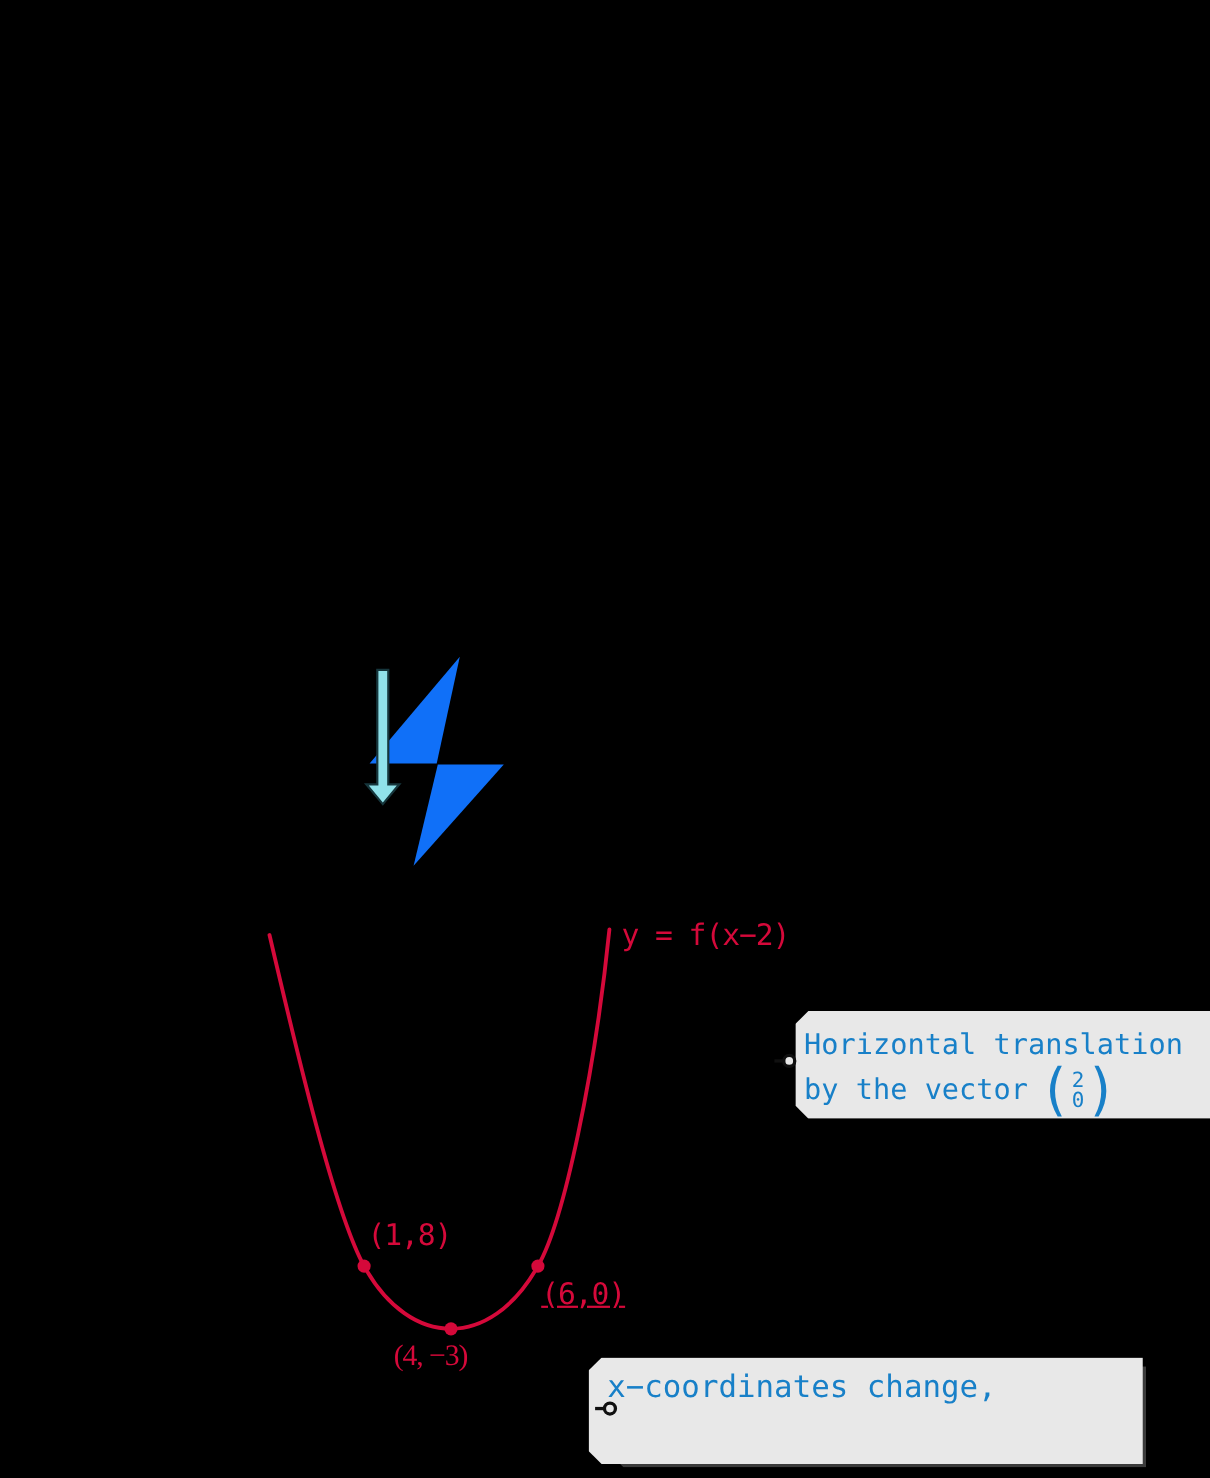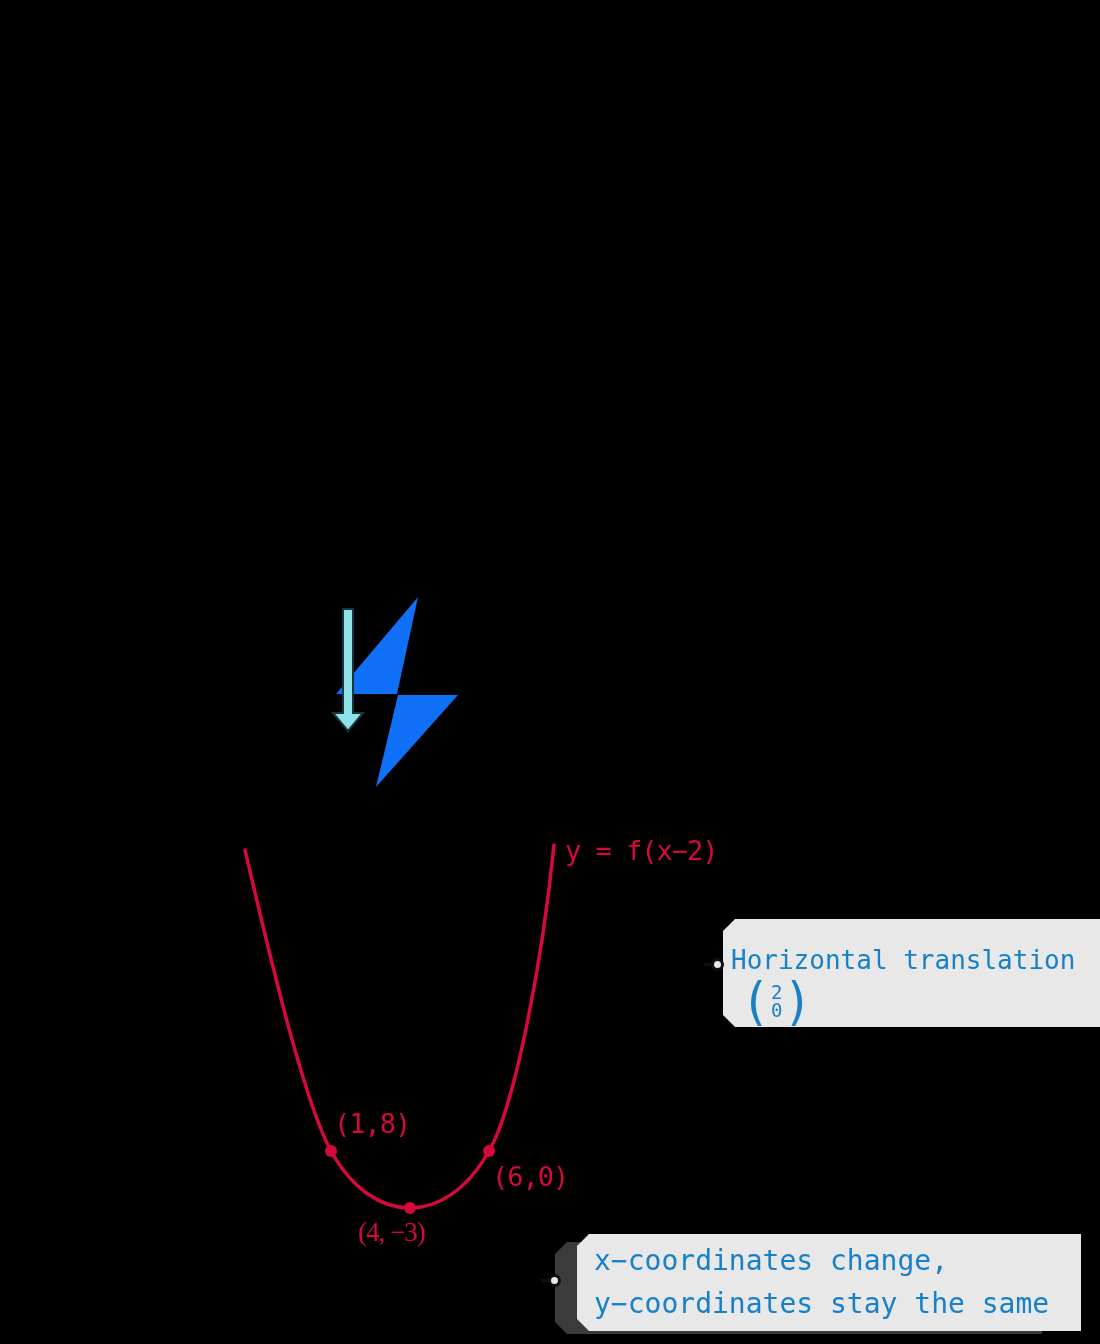--- a/index.html
+++ b/index.html
@@ -31,24 +31,24 @@
   }
   .tag{
     position:absolute;
     background:var(--tag_bg);
     color:var(--annotation_blue);
     clip-path:polygon(12px 0, 100% 0, 100% 100%, 12px 100%, 0 calc(100% - 12px), 0 12px);
     z-index:2;
     white-space:nowrap;
   }
   .tag .tline{display:flex;align-items:center;}
-  .tag1{left:723px;top:896px;width:370px;height:88px;padding:20px 0 0 8px;font-size:26px;}
+  .tag1{left:723px;top:896px;width:370px;height:88px;padding:10px 0 0 8px;font-size:26px;}
   .tag1 .tline{height:41px;}
   .tag1-shadow{left:731px;top:904px;width:370px;height:88px;}
-  .tag2{left:577px;top:1211px;width:487px;height:92px;padding:5px 0 0 17px;font-size:28px;}
+  .tag2{left:535px;top:1211px;width:487px;height:92px;padding:5px 0 0 17px;font-size:28px;}
   .tag2 .tline{height:43px;}
   .tag2-shadow{left:555px;top:1219px;width:487px;height:92px;}
   .vec{display:inline-flex;align-items:center;margin-left:10px;}
   .vec .paren{font-size:48px;line-height:1;font-weight:400;transform:scaleY(1.08);}
   .vec .vcol{display:inline-flex;flex-direction:column;align-items:center;font-size:19px;line-height:18px;padding:0 1px;}
   .ring{
     position:absolute;width:7px;height:7px;
     border:3px solid var(--ink);border-radius:50%;
     background:var(--tag_bg);z-index:3;
   }
@@ -67,41 +67,41 @@
     <polygon class="arrow" points="343,586 353,586 353,690 363,690 348,708 333,690 343,690"></polygon>
 
     <path class="curve" d="M 245 827 C 276 960, 306 1082, 331 1128 C 352 1166, 381 1185, 410 1185 C 438 1185, 467 1167, 489 1128 C 513 1087, 541 950, 554 822"></path>
     <circle class="dot" cx="331" cy="1128" r="6"></circle>
     <circle class="dot" cx="489" cy="1128" r="6"></circle>
     <circle class="dot" cx="410" cy="1185" r="6"></circle>
   </svg>
 
   <div class="lbl" style="left:565px;top:812px;">y = f(x−2)</div>
   <div class="lbl" style="left:334px;top:1085px;">(1,8)</div>
-  <div class="lbl" style="left:492px;top:1138px;">(6,0)</div>
+  <div class="lbl" style="left:492px;top:1138px;text-decoration:underline;">(6,0)</div>
   <div class="lbl" style="left:358px;top:1194px;font-family:Liberation Serif, serif;">(4, −3)</div>
 
   <div class="tag-shadow tag1-shadow"></div>
   <div class="tag tag1">
     <div class="tline">Horizontal translation</div>
     <div class="tline">
+      <span>by the vector</span>
       <span class="vec">
         <span class="paren">(</span>
         <span class="vcol">
           <span>2</span>
           <span>0</span>
         </span>
         <span class="paren">)</span>
       </span>
     </div>
   </div>
   <div class="stem" style="left:704px;top:940px;"></div>
   <div class="ring" style="left:711px;top:935px;"></div>
 
   <div class="tag-shadow tag2-shadow"></div>
   <div class="tag tag2">
     <div class="tline">x−coordinates change,</div>
-    <div class="tline">y−coordinates stay the same</div>
   </div>
   <div class="stem" style="left:541px;top:1256px;"></div>
   <div class="ring" style="left:548px;top:1251px;"></div>
 
 </div>
 
 </body></html>

